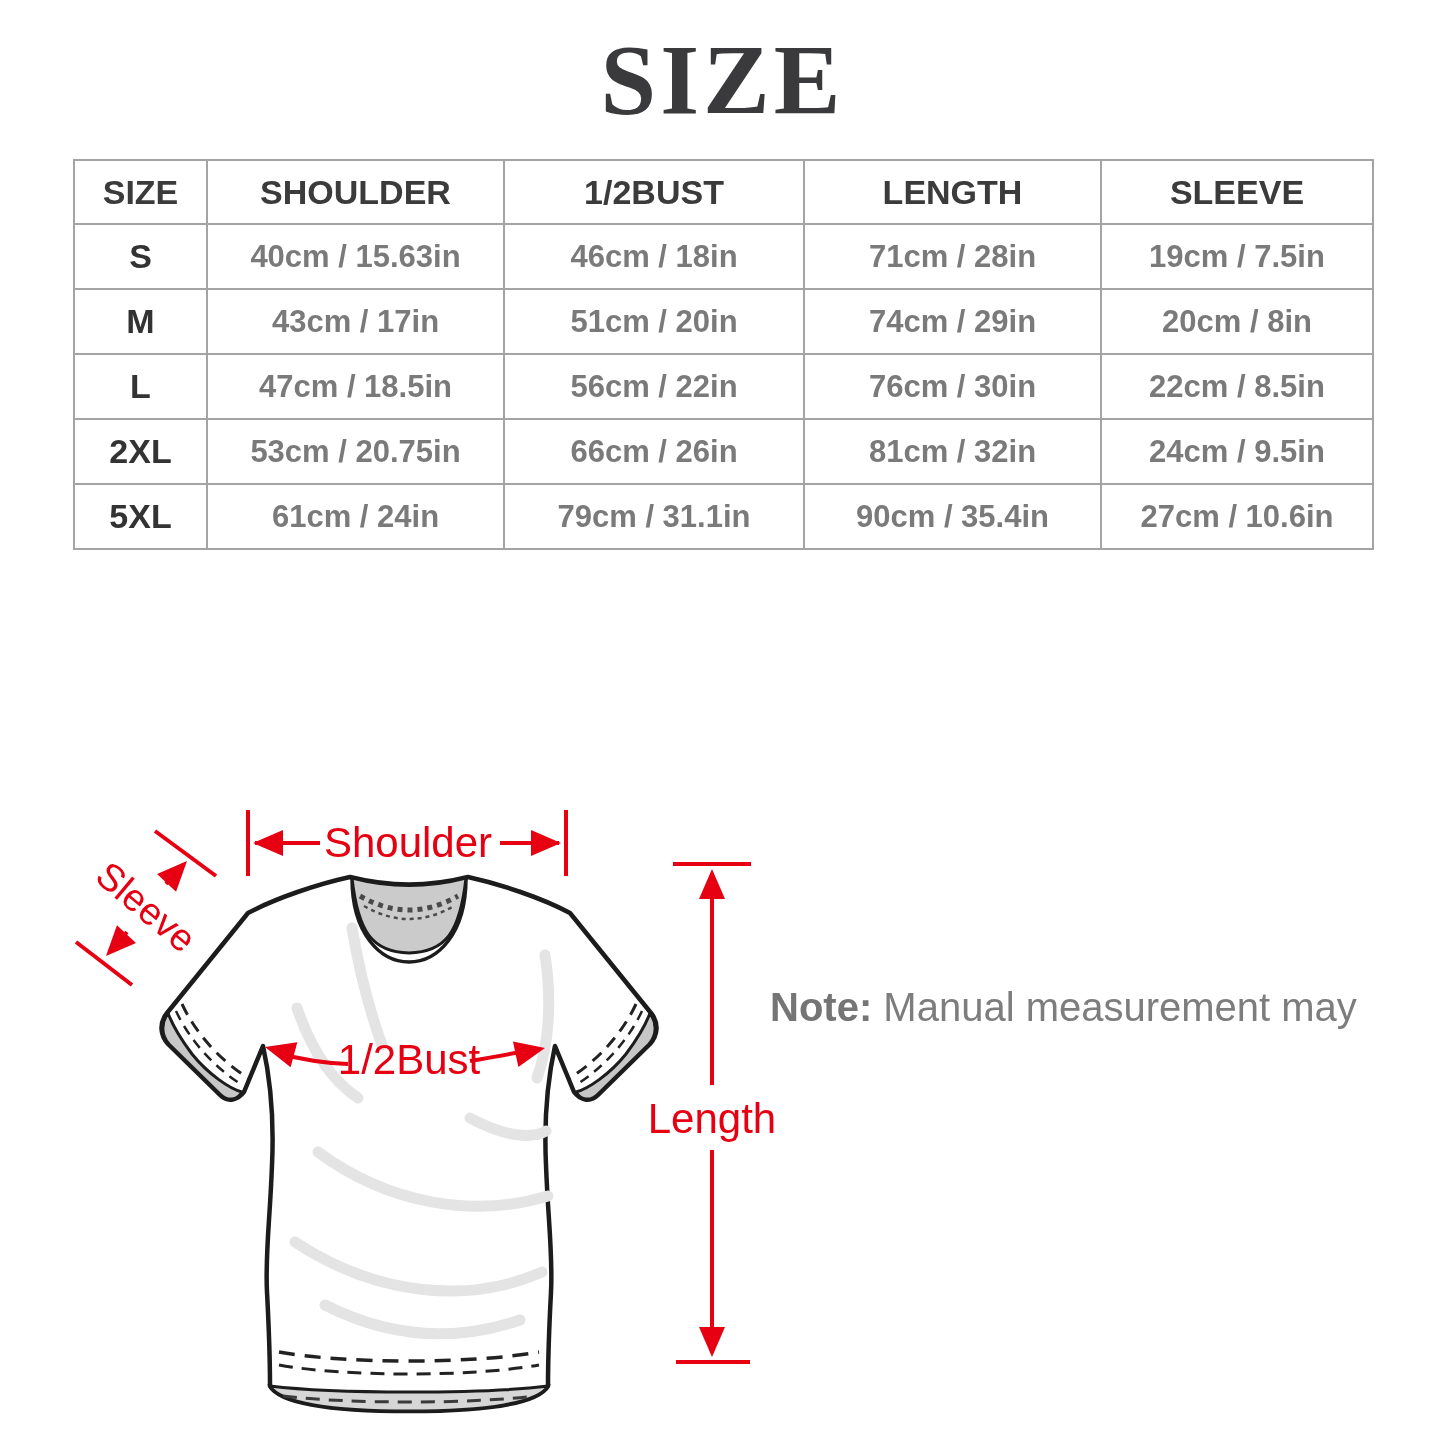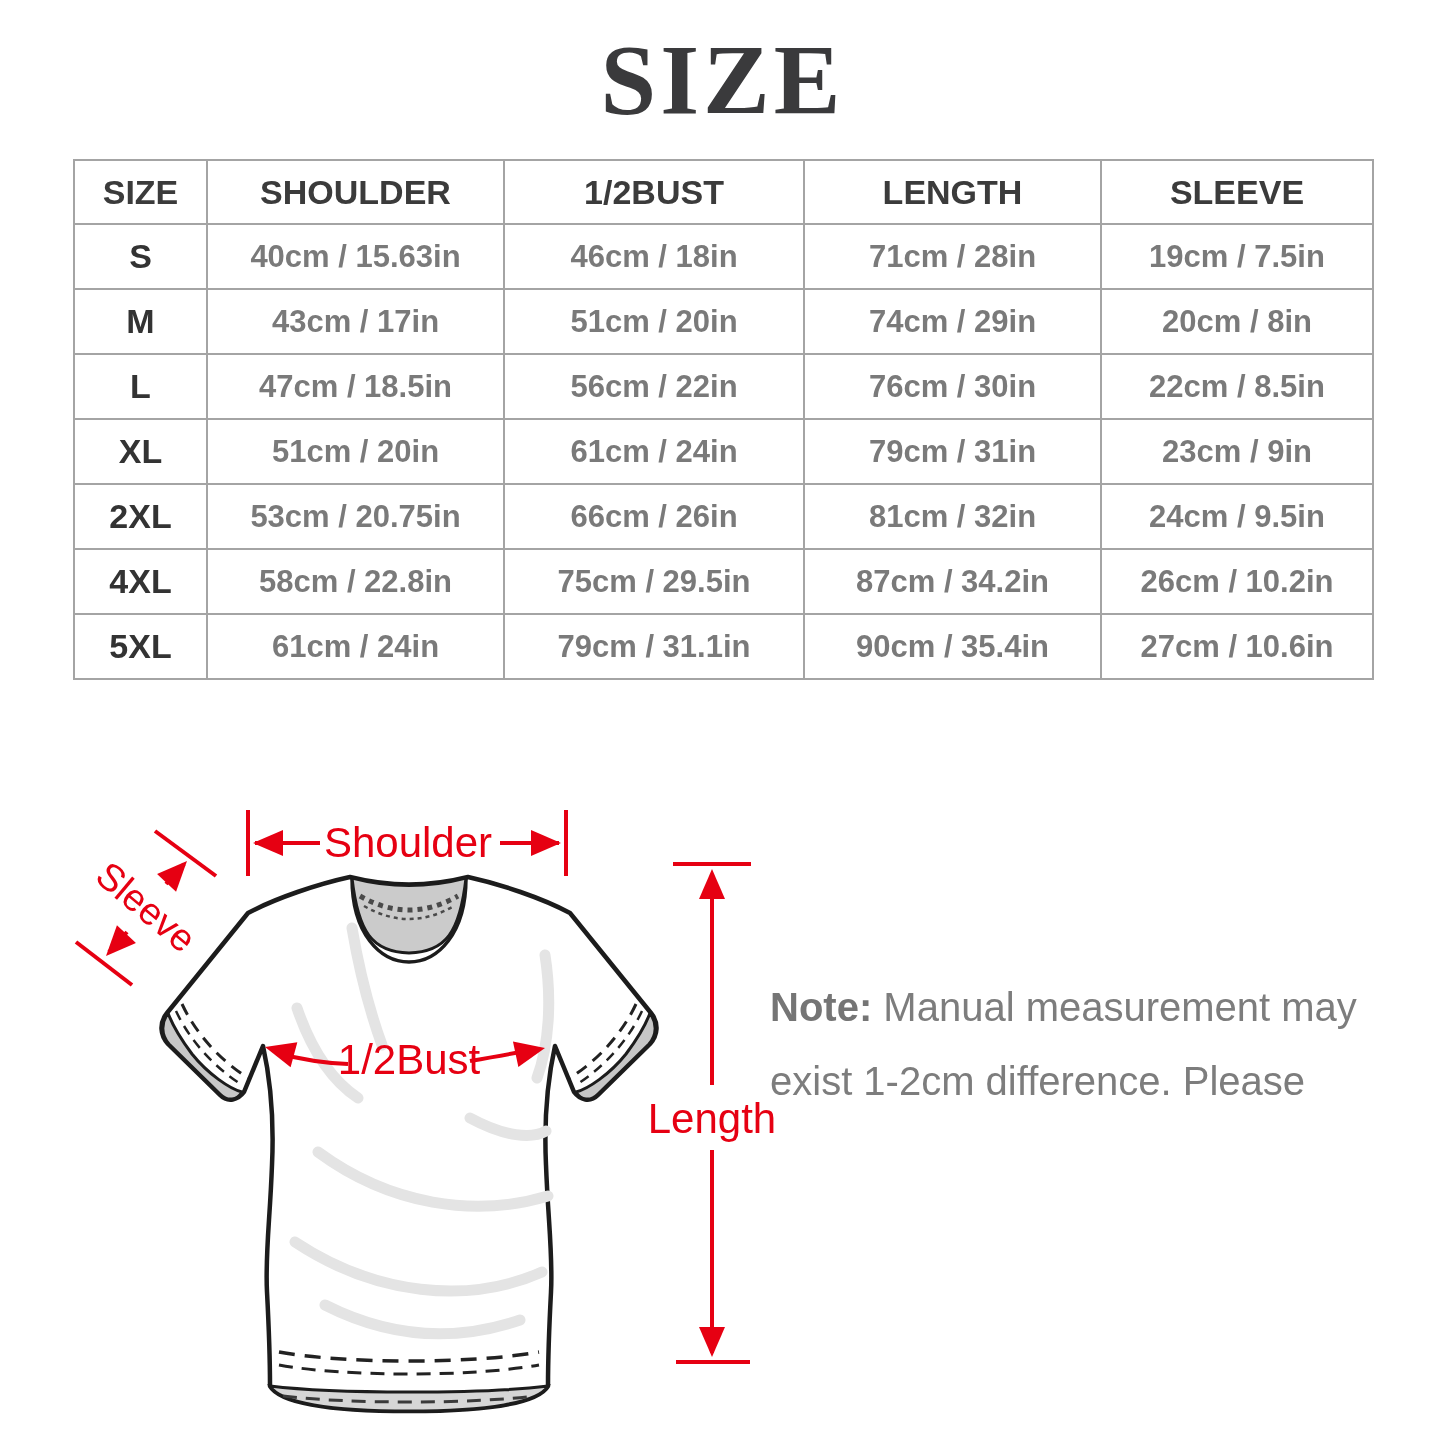--- a/index.html
+++ b/index.html
@@ -60,39 +60,25 @@
         <td>20cm / 8in</td>
       </tr>
       <tr>
         <td class="rowlabel">L</td>
         <td>47cm / 18.5in</td>
         <td>56cm / 22in</td>
         <td>76cm / 30in</td>
         <td>22cm / 8.5in</td>
       </tr>
       <tr>
-        <td class="rowlabel">XL</td>
-        <td>51cm / 20in</td>
-        <td>61cm / 24in</td>
-        <td>79cm / 31in</td>
-        <td>23cm / 9in</td>
-      </tr>
-      <tr>
         <td class="rowlabel">2XL</td>
         <td>53cm / 20.75in</td>
         <td>66cm / 26in</td>
         <td>81cm / 32in</td>
         <td>24cm / 9.5in</td>
-      </tr>
-      <tr>
-        <td class="rowlabel">4XL</td>
-        <td>58cm / 22.8in</td>
-        <td>75cm / 29.5in</td>
-        <td>87cm / 34.2in</td>
-        <td>26cm / 10.2in</td>
       </tr>
       <tr>
         <td class="rowlabel">5XL</td>
         <td>61cm / 24in</td>
         <td>79cm / 31.1in</td>
         <td>90cm / 35.4in</td>
         <td>27cm / 10.6in</td>
       </tr>
     </tbody>
   </table>
@@ -180,16 +166,15 @@
         <line x1="676" y1="1362" x2="750" y2="1362" stroke-width="4"></line>
         <polygon points="0,0 -30,-13 -30,13" transform="translate(712,869) rotate(-90)" stroke="none"></polygon>
         <polygon points="0,0 -30,-13 -30,13" transform="translate(712,1357) rotate(90)" stroke="none"></polygon>
       </g>
       <text class="red-label" x="712" y="1133" font-size="42" text-anchor="middle" stroke="none">Length</text>
     </g>
   </svg>
 
   <div class="note">
     <div><b>Note:</b><span> Manual measurement may</span></div>
-    <div>exist 1-2cm difference. Please</div>
   </div>
 
 </div>
 
 </body></html>

